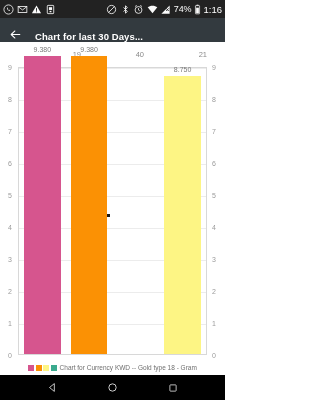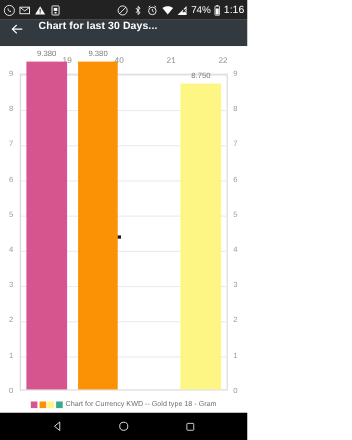--- a/index.html
+++ b/index.html
@@ -31,21 +31,21 @@
   .sb-text {
     font-size: 9px; line-height: 11px; color: #fafafa;
     letter-spacing: -0.1px; white-space: nowrap;
   }
   .sb-clock { font-size: 9.5px; line-height: 11px; color: #ffffff; white-space: nowrap; }
 
   
   .appbar {
     height: 24px; flex: 0 0 24px;
     background: #333a3f;
-    display: flex; align-items: flex-start;
+    display: flex; align-items: flex-end;
     padding-left: 7px;
     color: #ffffff;
   }
   .back-btn { width: 16px; height: 16px; display: flex; align-items: center; justify-content: center; }
   .back-btn svg { width: 13px; height: 13px; display: block; }
   .appbar-title {
     font-size: 9.5px; font-weight: bold; color: #ffffff;
     margin-left: 12px; white-space: nowrap; letter-spacing: 0.1px;
   }
 
@@ -221,21 +221,20 @@
     <div class="appbar-title">Chart for last 30 Days...</div>
   </div>
 
   <div class="chart-body">
     <div class="chart-wrap">
 
       <div class="cat-row">
         <div class="cat-cell">19</div>
         <div class="cat-cell">40</div>
         <div class="cat-cell">21</div>
-        <div class="cat-cell">22</div>
       </div>
 
       <div class="plot">
         <div class="gridline" style="top:0px"></div>
         <div class="gridline" style="top:32px"></div>
         <div class="gridline" style="top:64px"></div>
         <div class="gridline" style="top:96px"></div>
         <div class="gridline" style="top:128px"></div>
         <div class="gridline" style="top:160px"></div>
         <div class="gridline" style="top:192px"></div>

